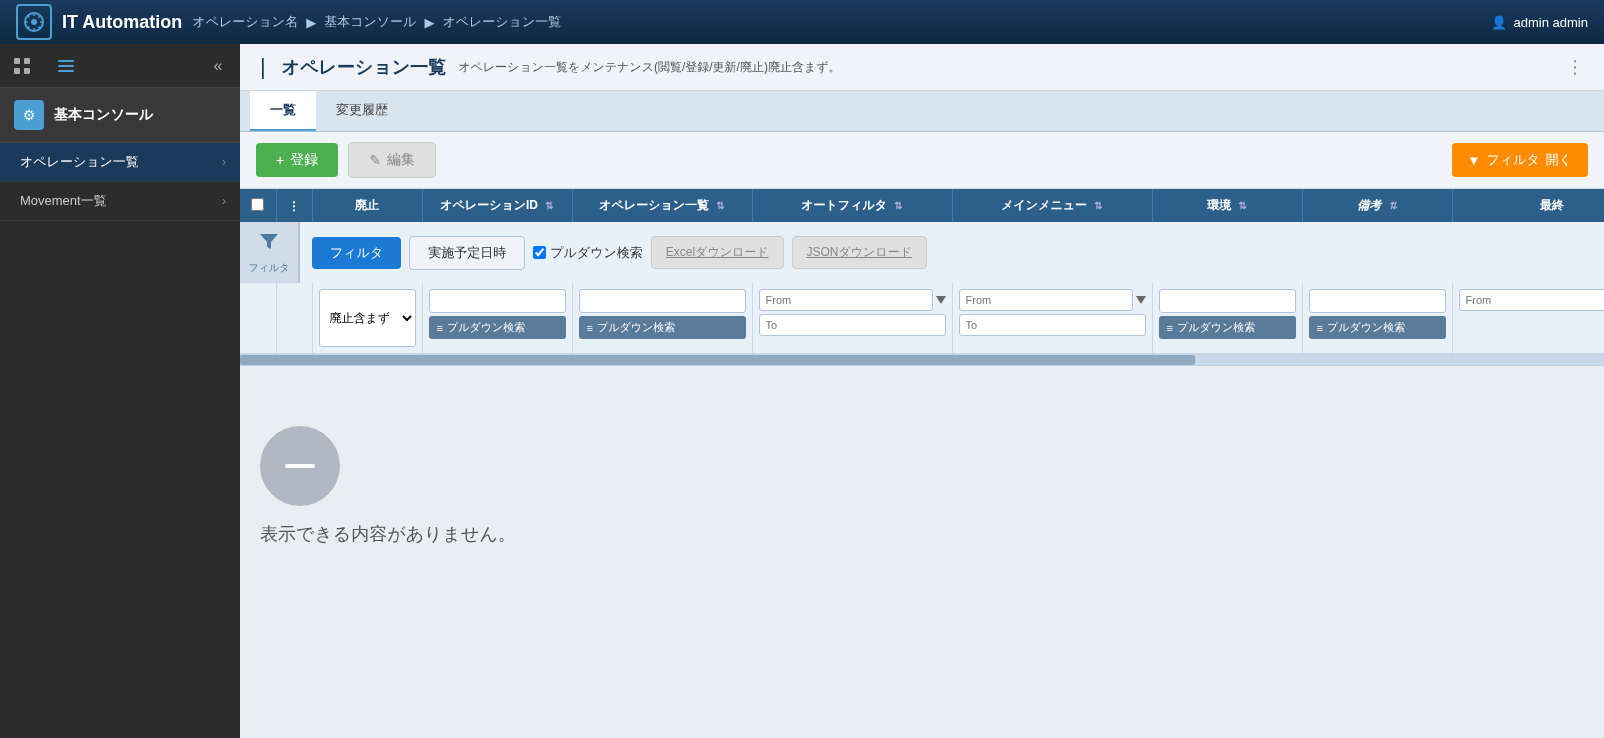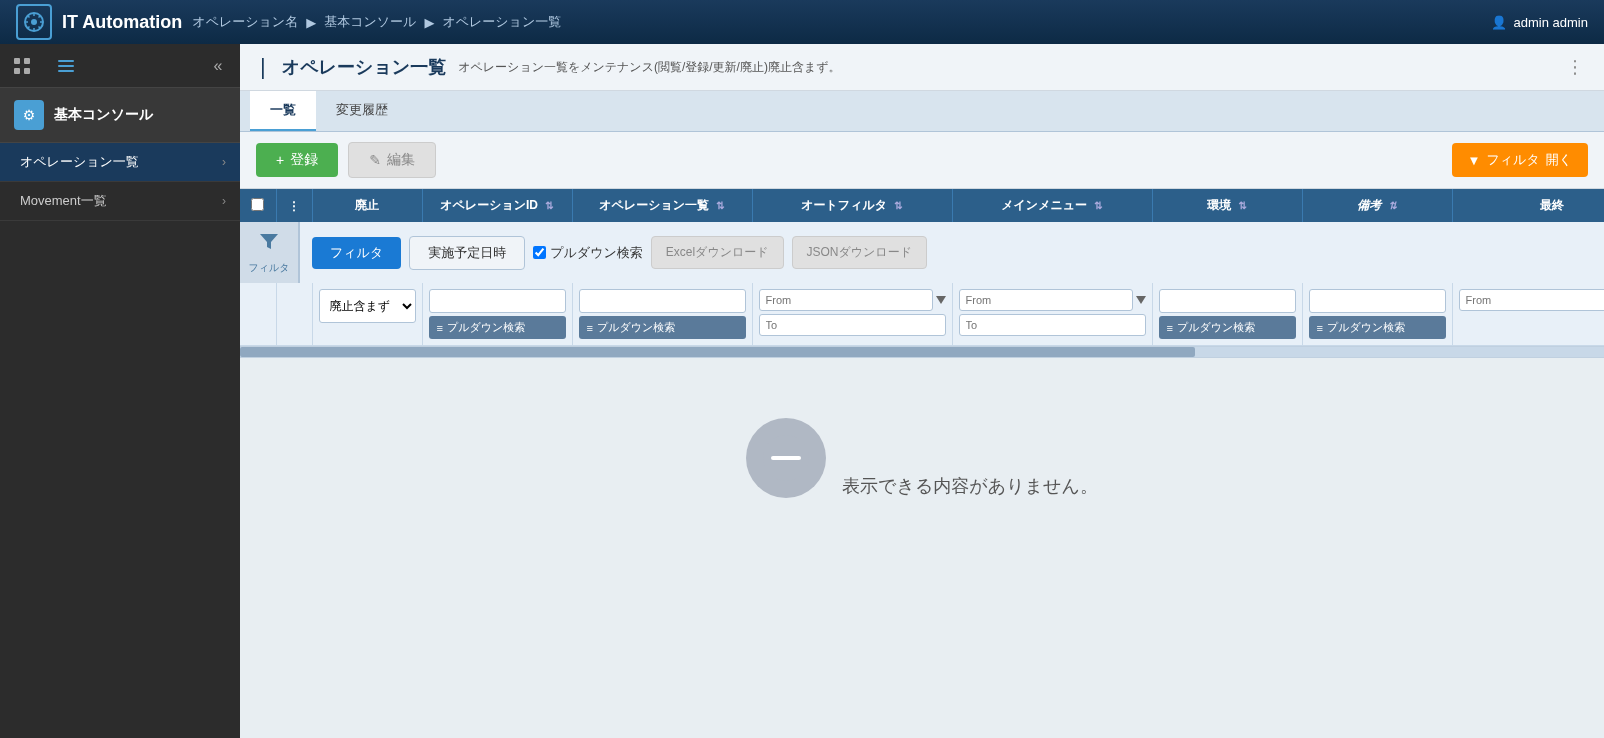--- a/index.html
+++ b/index.html
@@ -190,21 +190,21 @@
     .filter-input {
       width: 100%;
       padding: 4px 6px;
       border: 1px solid #b0c4d8;
       border-radius: 3px;
       font-size: 12px;
       background: #fff;
     }
     .filter-select {
       width: 100%;
-      padding: 8px 6px;
+      padding: 20px 6px;
       border: 1px solid #b0c4d8;
       border-radius: 3px;
       font-size: 12px;
       background: #fff;
     }
     .filter-date-group { display: flex; flex-direction: column; gap: 3px; }
     .filter-date-row { display: flex; align-items: center; gap: 3px; }
     .filter-date-input {
       flex: 1;
       padding: 4px 6px;
@@ -277,20 +277,21 @@
     }
     .auto-filter-check { display: flex; align-items: center; gap: 4px; font-size: 13px; color: #333; cursor: pointer; }
     .btn-excel-dl, .btn-json-dl {
       background: #e0e0e0;
       color: #888;
       border: 1px solid #ccc;
       padding: 7px 14px;
       border-radius: 4px;
       font-size: 12px;
       cursor: not-allowed;
+      text-decoration: underline;
     }
 
     
     .hscroll-row {
       background: #e0e8f0;
       border-top: 1px solid #c0d0e0;
       border-bottom: 1px solid #c0d0e0;
       height: 12px;
       position: relative;
       overflow: hidden;
@@ -302,22 +303,22 @@
     .hscroll-thumb {
       height: 100%;
       width: 70%;
       background: #90a8c0;
       border-radius: 2px;
     }
 
     
     .empty-state {
       display: flex;
-      flex-direction: row;
-      align-items: flex-end;
+      flex-direction: column;
+      align-items: flex-start;
       justify-content: center;
       padding: 60px 20px;
       color: #888;
       gap: 16px;
       flex: 1;
     }
     .empty-icon {
       width: 80px; height: 80px;
       background: #b0b8c4;
       border-radius: 50%;

